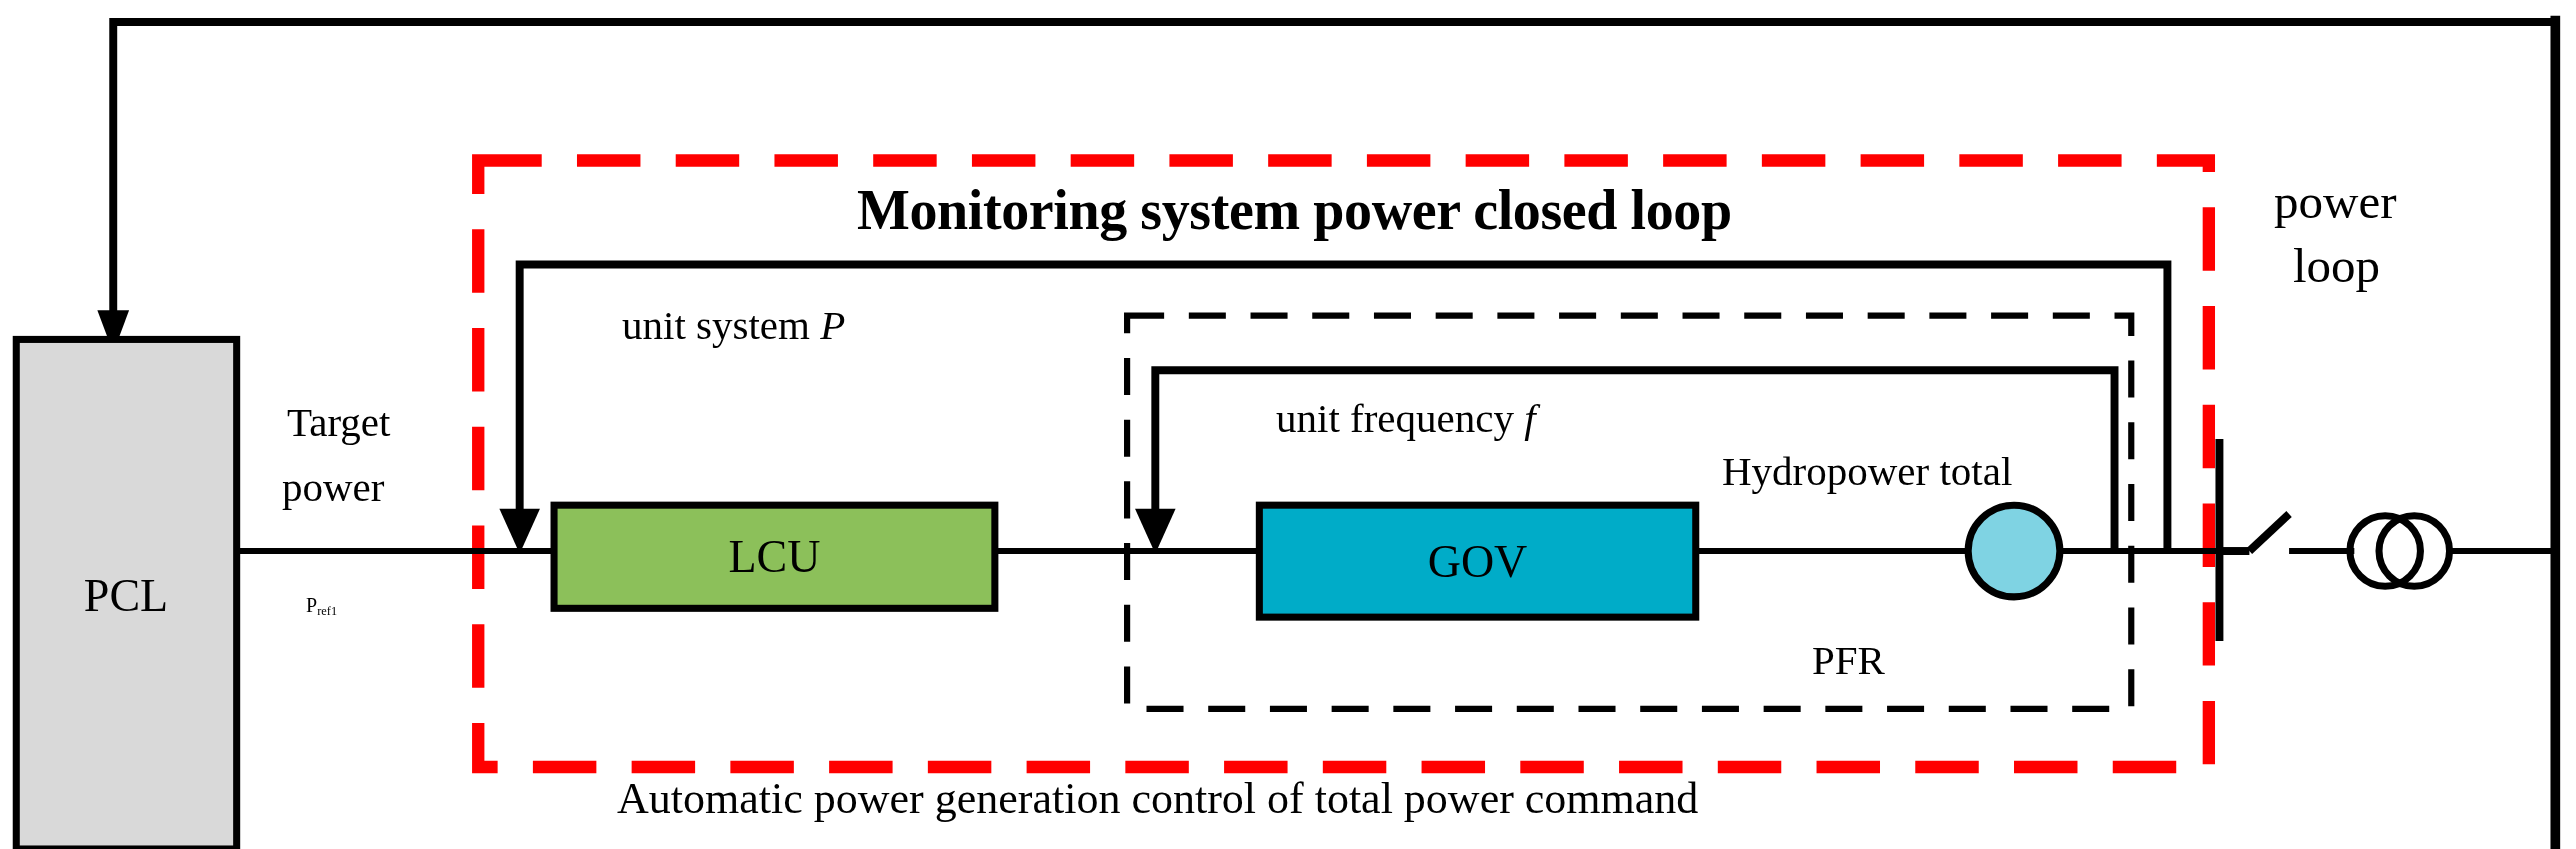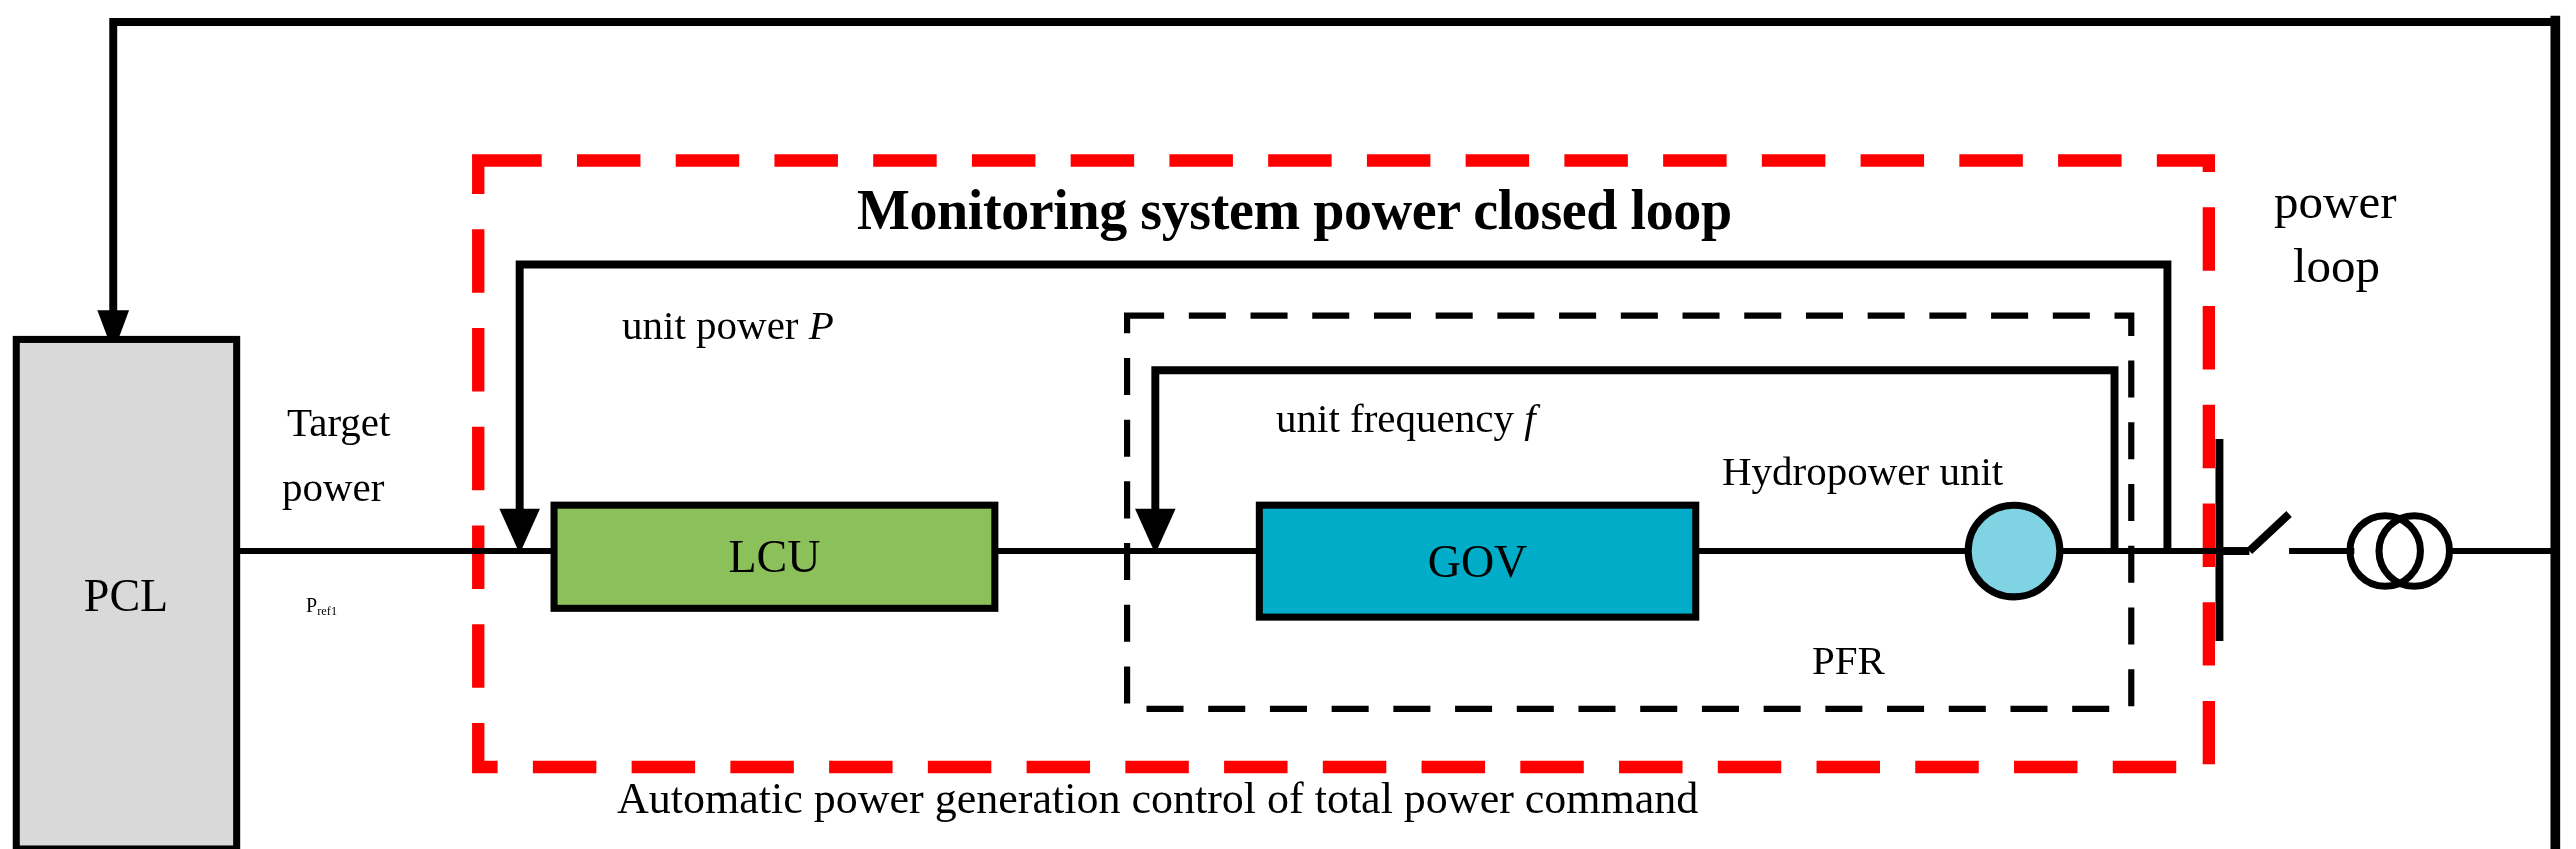--- a/index.html
+++ b/index.html
@@ -101,25 +101,25 @@
 
   <div class="block-text" style="left:16px; top:340px; width:220px; height:510px;">PCL</div>
 
   <div class="block-text" style="left:1259px; top:505px; width:437px; height:112px;">GOV</div>
 
   <div class="lbl plain" style="left:287px; top:401px;">Target</div>
   <div class="lbl plain" style="left:282px; top:466px;">power</div>
 
   <div class="lbl pref" style="left:306px; top:595px;"><span>P</span><span class="sub">ref1</span></div>
 
-  <div class="lbl plain" style="left:622px; top:304px;"><span>unit power </span><span class="ital">P</span></div>
+  <div class="lbl plain" style="left:622px; top:304px;"><span>unit system </span><span class="ital">P</span></div>
 
   <div class="lbl plain" style="left:1276px; top:397px;"><span>unit frequency </span><span class="ital">f</span></div>
 
-  <div class="lbl plain" style="left:1722px; top:450px;">Hydropower unit</div>
+  <div class="lbl plain" style="left:1722px; top:450px;">Hydropower total</div>
 
   <div class="lbl plain" style="left:1812px; top:633px;margin-top:6px;">PFR</div>
 
   <div class="lbl plain" style="left:2274px; top:176px; font-size:49px;">power</div>
   <div class="lbl plain" style="left:2293px; top:240px; font-size:49px;">loop</div>
 
 </div>
 
 
 </body></html>

